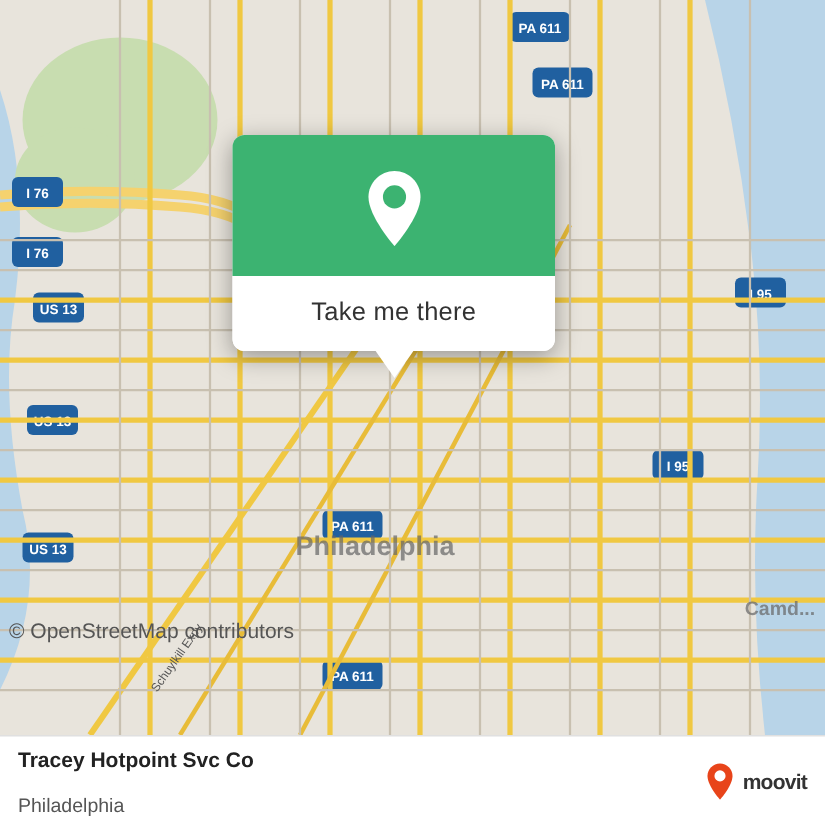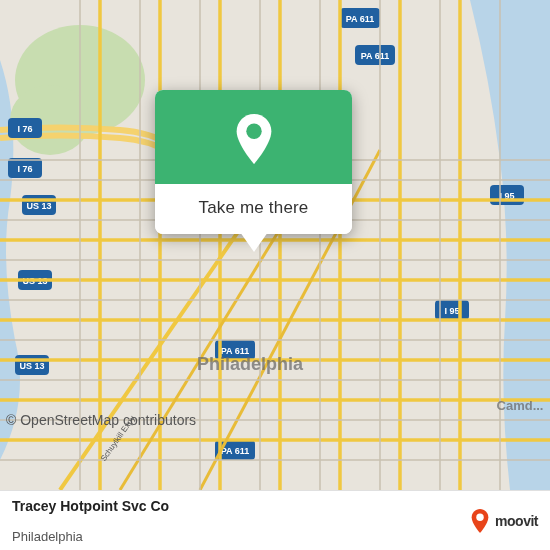--- a/index.html
+++ b/index.html
@@ -25,21 +25,21 @@
       height: 100%;
       position: absolute;
       top: 0; left: 0;
     }
 
     
     #popup-card {
       position: absolute;
       top: 90px;
       left: 155px;
-      width: 197px;
+      width: 215px;
       background: white;
       border-radius: 8px;
       box-shadow: 0 4px 16px rgba(0,0,0,0.35);
       display: flex;
       flex-direction: column;
       align-items: center;
       overflow: visible;
       z-index: 10;
     }
 

